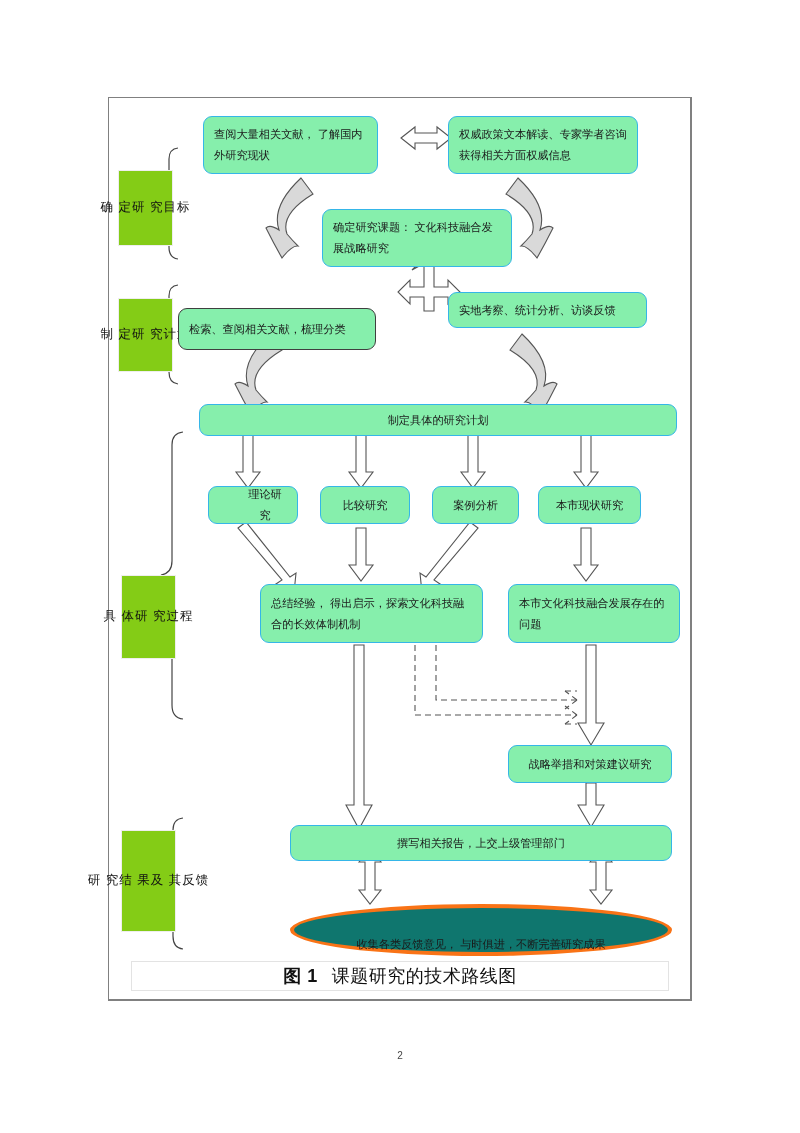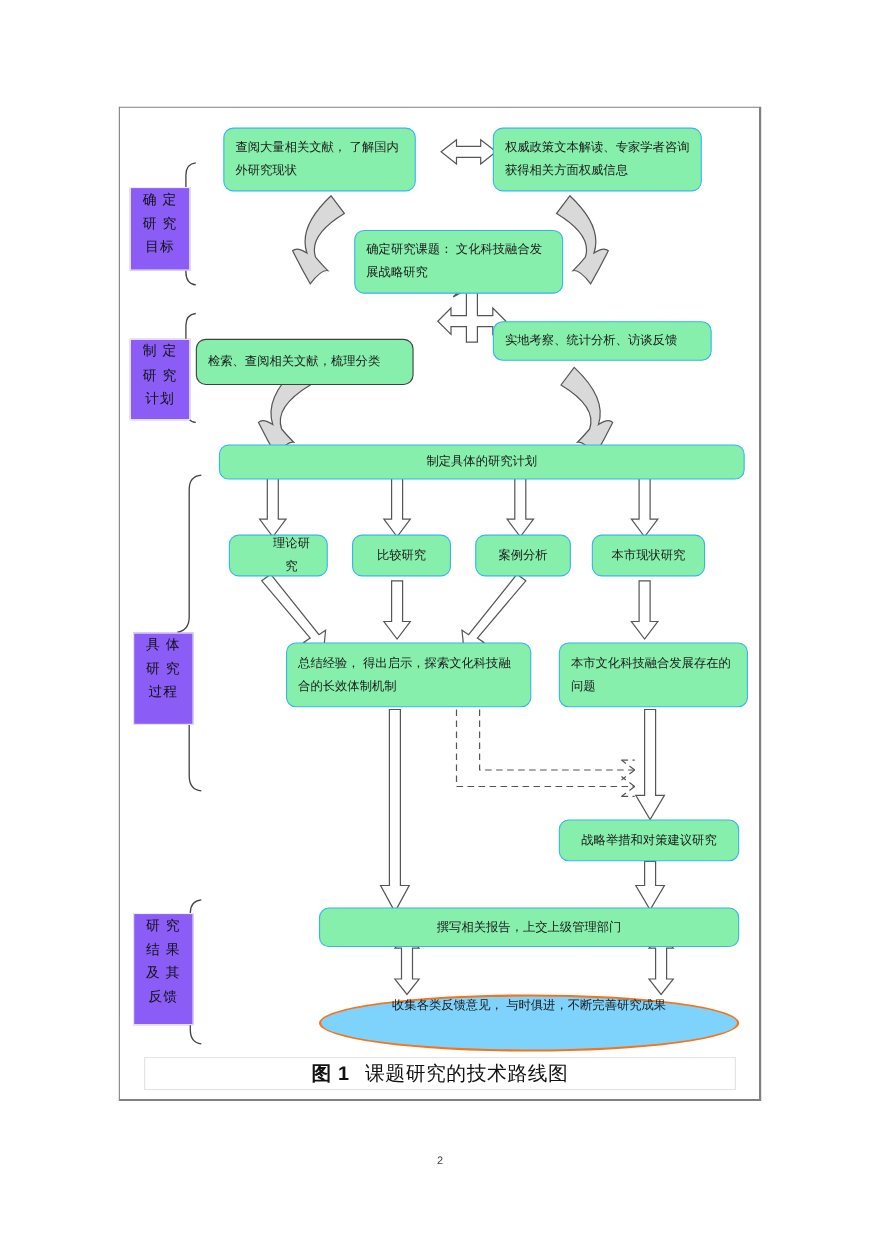--- a/index.html
+++ b/index.html
@@ -40,43 +40,43 @@
     line-height: 1.85;
     padding: 6px 10px;
     display: flex;
     align-items: center;
   }
   .node.gray { border-color: #3f3f3f; border-width: 1.3px; margin-top: 22px; }
   .node.center { justify-content: center; text-align: center; }
   .node .txt { width: 100%; }
   .ellipse-node {
     position: absolute;
-    border: 2px solid #f97316;
+    border: 4px solid #f97316;
     border-radius: 50%;
-    background: #7dd3fc;
+    background: #0f766e;
     color: #1a1a1a;
     font-size: 11.2px;
     display: flex;
-    align-items: flex-start;
+    align-items: flex-end;
     justify-content: center;
     text-align: center;
   }
   .stage-label {
     position: absolute;
     border: 1px solid #eeeeee;
-    background: #8b5cf6;
+    background: #84cc16;
     color: #111111;
     font-size: 12.5px;
     letter-spacing: 1px;
     line-height: 1.72;
     text-align: center;
     display: flex;
-    flex-direction: column;
+    flex-direction: row;
     align-items: center;
-    justify-content: flex-start;
+    justify-content: center;
   }
   .stage-label .ln { display: block; white-space: nowrap; }
   #caption-box {
     position: absolute;
     left: 131px; top: 961px;
     width: 538px; height: 30px;
     border: 1px solid #e3e3e3;
     background: #ffffff;
     display: flex; align-items: center; justify-content: center;
     font-size: 18px;
@@ -205,21 +205,21 @@
       <path class="ol" d="M590,862 l11,-14 l11,14 h-6 v28 h6 l-11,14 l-11,-14 h6 v-28 z"></path>
     </g>
   </svg>
 
   <div class="stage-label" style="left:118px; top:170px; width:55px; height:76px;">
     <span class="ln">确 定</span>
     <span class="ln">研 究</span>
     <span class="ln">目标</span>
   </div>
 
-  <div class="stage-label" style="left:118px; top:308px; width:55px; height:74px;">
+  <div class="stage-label" style="left:118px; top:298px; width:55px; height:74px;">
     <span class="ln">制 定</span>
     <span class="ln">研 究</span>
     <span class="ln">计划</span>
   </div>
 
   <div class="stage-label" style="left:121px; top:575px; width:55px; height:84px;">
     <span class="ln">具 体</span>
     <span class="ln">研 究</span>
     <span class="ln">过程</span>
   </div>

